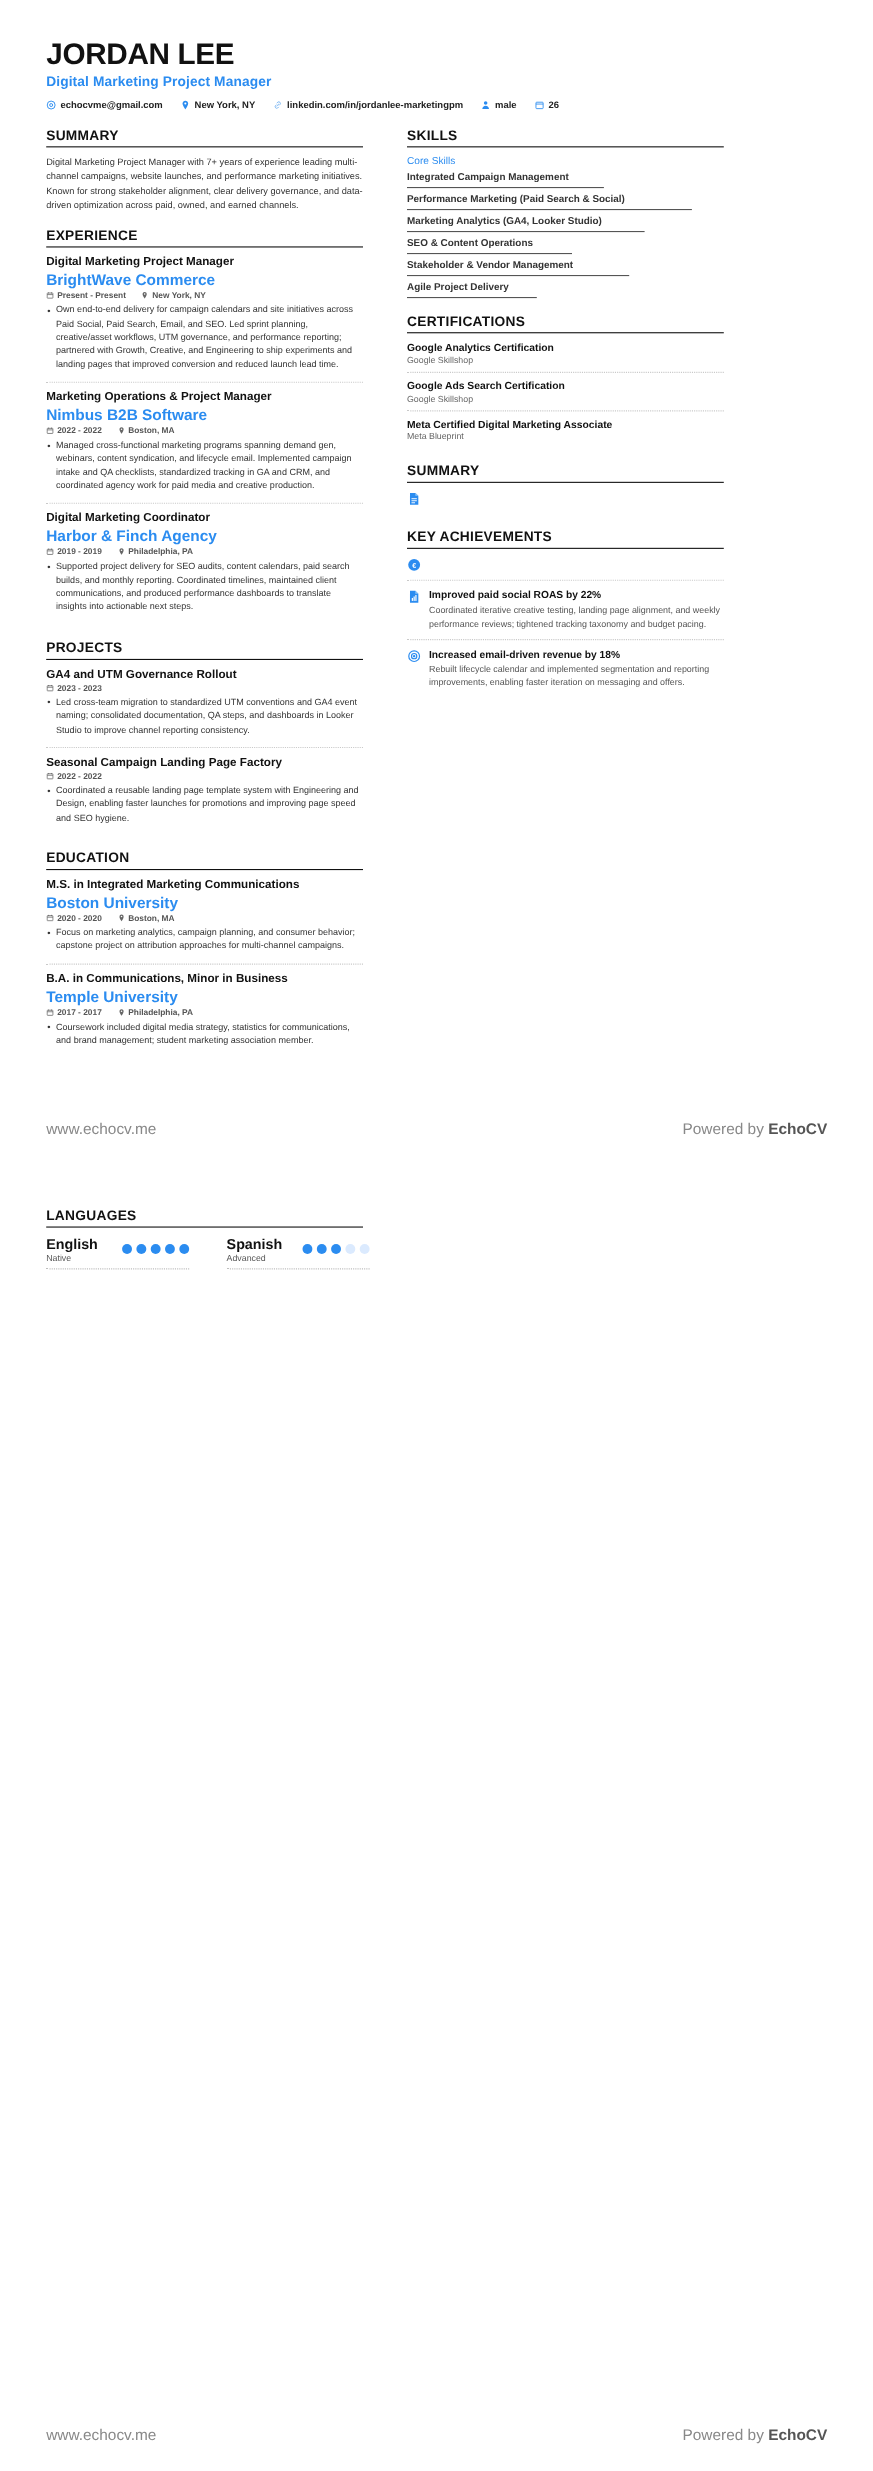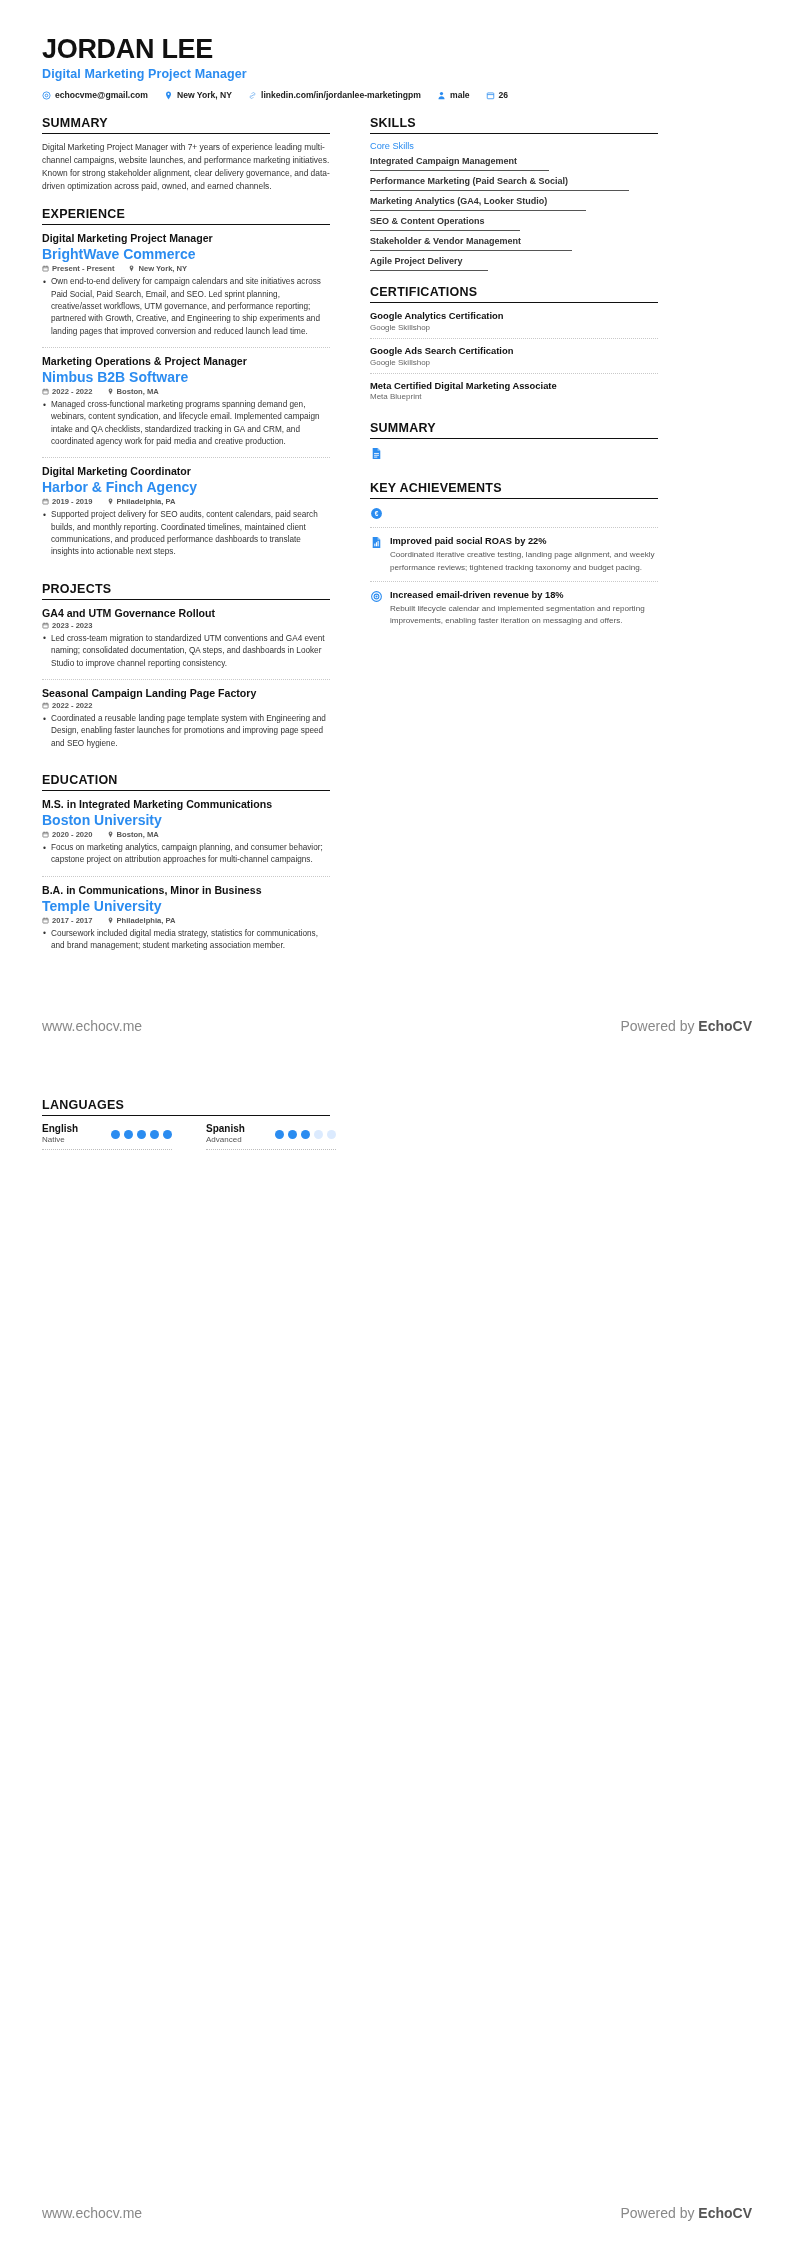--- a/index.html
+++ b/index.html
@@ -179,21 +179,21 @@
   .footer-brand b { color:#555; font-weight:bold; }
   .footer-1 { top:1018px; }
   .footer-2 { top:2205px; }
 
   
   .page2 { position:absolute; left:42px; top:1098px; width:710px; }
   .lang-grid { display:flex; gap:34px; }
   .lang-item { width:288px; }
   .lang-top { display:flex; align-items:center; justify-content:space-between; padding-bottom:4px; }
   .lang-left { min-width:0; }
-  .lang-name { font-size:10px; font-weight:bold; color:#111; line-height:1.2; }
+  .lang-name { font-size:13px; font-weight:bold; color:#111; line-height:1.2; }
   .lang-level { font-size:8px; color:#555; line-height:1.3; }
   .dots { display:flex; gap:4px; align-items:center; flex:0 0 auto; }
   .dot { width:9px; height:9px; border-radius:50%; background:#dbeafe; }
   .dot.on { background:#2b8cf0; }
   .lang-underline { border-bottom:1px dotted #bdbdbd; }
 </style>
 </head>
 <body>
 
 <div class="page">

